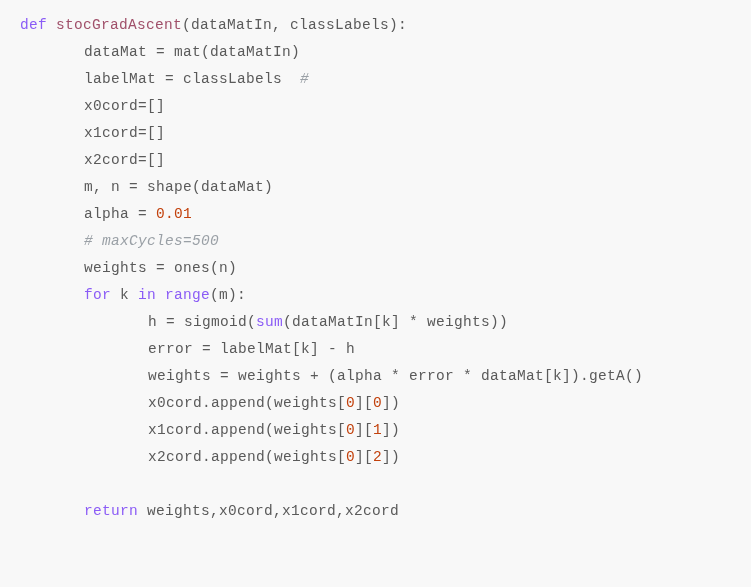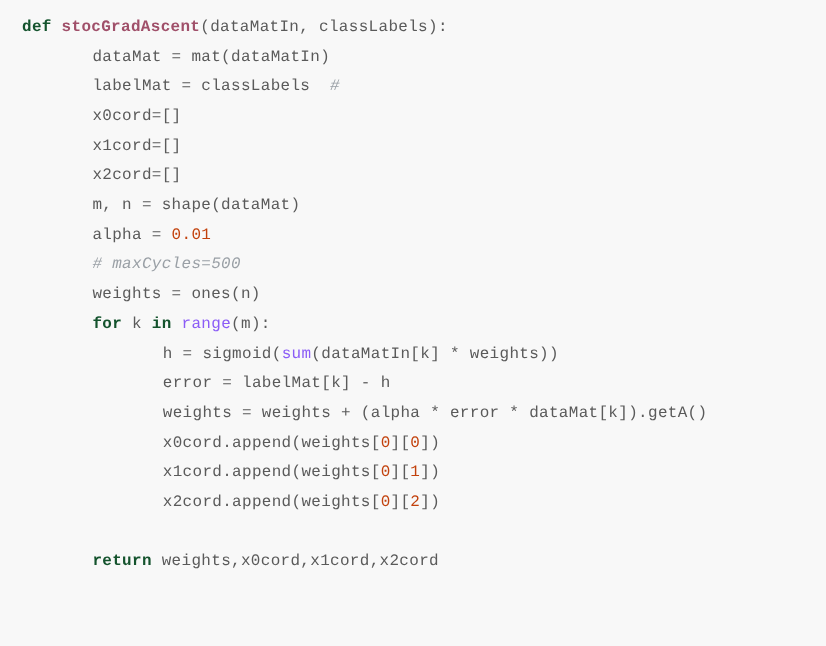--- a/index.html
+++ b/index.html
@@ -8,22 +8,22 @@
       background: #f8f8f8;
       font-family: Consolas, Monaco, 'Courier New', monospace;
       font-size: 14.5px;
       line-height: 27px;
       color: #5a5a5a;
       letter-spacing: 0.3px;
     }
     .code-container {
       white-space: pre;
     }
-    .kw { color: #14532d; font-weight: bold; }
-    .fname { color: #a0506a; font-weight: bold; }
+    .kw { color: #8b5cf6; font-weight: normal; }
+    .fname { color: #a0506a; font-weight: normal; }
     .builtin { color: #8b5cf6; }
     .num { color: #c2410c; }
     .comment { color: #9aa0a6; font-style: italic; }
     .line { display: block; }
     .ind1 { padding-left: 64px; }
     .ind2 { padding-left: 128px; }
   </style>
 </head>
 <body>
 

